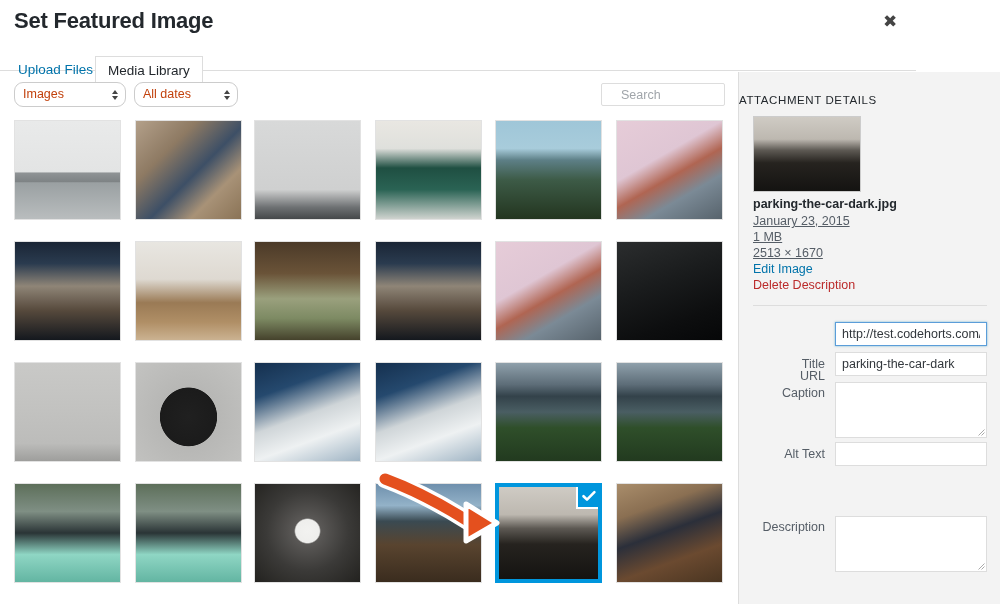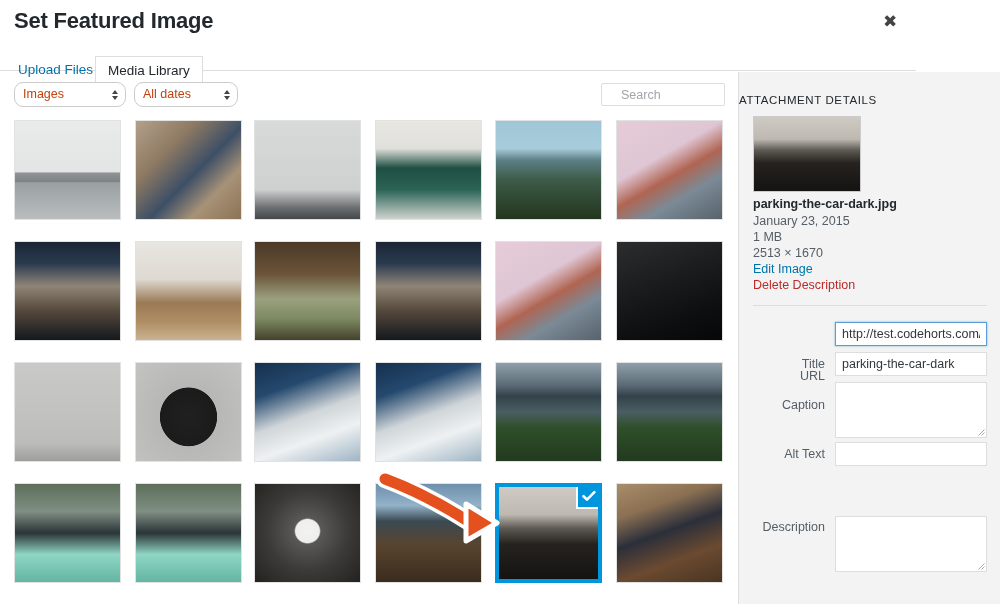--- a/index.html
+++ b/index.html
@@ -181,20 +181,21 @@
     left: 14px; top: 125px;
     font-size: 12.5px;
     font-weight: bold;
     color: #23282d;
   }
   .detail-meta {
     position: absolute;
     left: 14px;
     font-size: 12.5px;
     color: #555d66;
+    text-decoration: underline;
   }
   #detail-date { top: 142px; }
   #detail-size { top: 158px; }
   #detail-dims { top: 174px; }
   #edit-image {
     position: absolute;
     left: 14px; top: 190px;
     font-size: 12.5px;
     color: #0073aa;
     cursor: pointer;
@@ -387,21 +388,21 @@
     <div id="fields">
         <div class="field-row" style="top: 250px; height: 24px;">
           <div class="field-label" style="top: 5px; margin-top: 42px;">URL</div>
           <input type="text" class="field-ctl focused" value="http://test.codehorts.com/w" style="">
         </div>
         <div class="field-row" style="top: 280px; height: 24px;">
           <div class="field-label" style="top: 5px;">Title</div>
           <input type="text" class="field-ctl" value="parking-the-car-dark" style="">
         </div>
         <div class="field-row" style="top: 310px; height: 56px;">
-          <div class="field-label" style="top: 16px;">Caption</div>
+          <div class="field-label" style="top: 4px;">Caption</div>
           <textarea class="field-ctl" style="height: 56px;"></textarea>
           <div style="position: absolute; left: 96px; width: 152px; height: 56px; pointer-events: none;">
             <svg class="resize-grip" viewBox="0 0 9 9">
               <path d="M8.5 2.5 L2.5 8.5 M8.5 5.5 L5.5 8.5" stroke="#aaa" stroke-width="1" fill="none"></path>
             </svg>
           </div>
         </div>
         <div class="field-row" style="top: 370px; height: 24px;">
           <div class="field-label" style="top: 5px;">Alt Text</div>
           <input type="text" class="field-ctl" style="">

